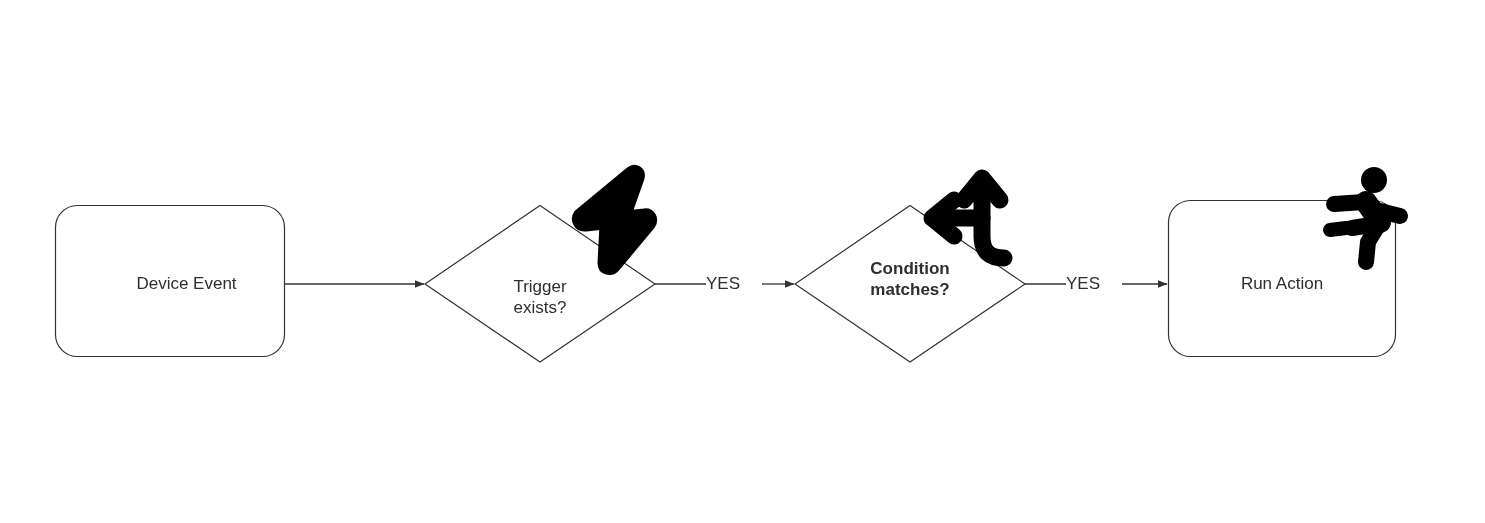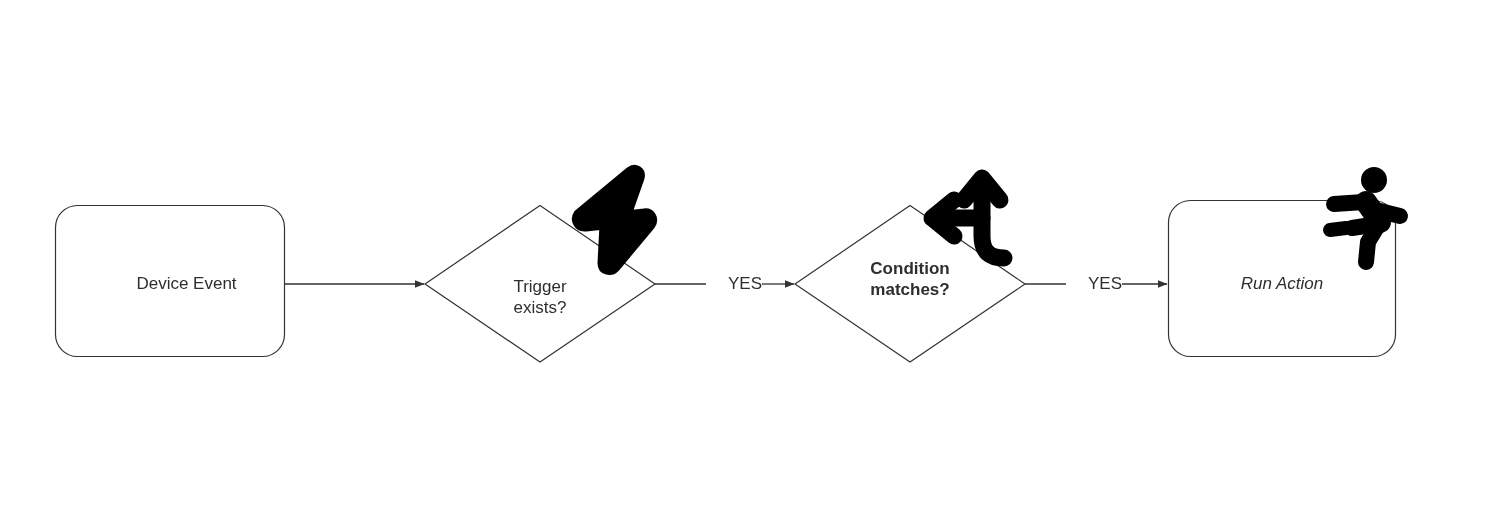--- a/index.html
+++ b/index.html
@@ -28,21 +28,21 @@
     line-height: 21px;
     text-align: center;
     white-space: pre-line;
     pointer-events: none;
   }
   .edge-label {
     position: absolute;
     color: #2e2e2e;
     font-size: 17px;
     line-height: 20px;
-    text-align: right;
+    text-align: left;
   }
 </style>
 </head>
 <body>
 
 <svg id="canvas" viewBox="0 0 1485 523">
   <defs>
     <marker id="arrowhead" markerWidth="10" markerHeight="8" refX="9.5" refY="4" orient="auto" markerUnits="userSpaceOnUse">
       <path d="M 0 0 L 10 4 L 0 8 z" fill="#333333"></path>
     </marker>
@@ -108,17 +108,17 @@
 </svg>
 
 <div class="node-label" style="left:55px; top:273px; width:263px;">Device Event</div>
 
 <div class="node-label" style="left:425px; top:276px; width:230px;">Trigger
 exists?</div>
 
 <div class="node-label" style="left:795px; top:258px; width:230px;font-weight:bold;">Condition
 matches?</div>
 
-<div class="node-label" style="left:1168px; top:273px; width:228px;font-style:italic;">Run Action</div>
+<div class="node-label" style="left:1168px; top:273px; width:228px;">Run Action</div>
 
 <div class="edge-label" style="left:706px; top:274px; width:56px;">YES</div>
 
 <div class="edge-label" style="left:1066px; top:274px; width:56px;">YES</div>
 
 </body></html>

